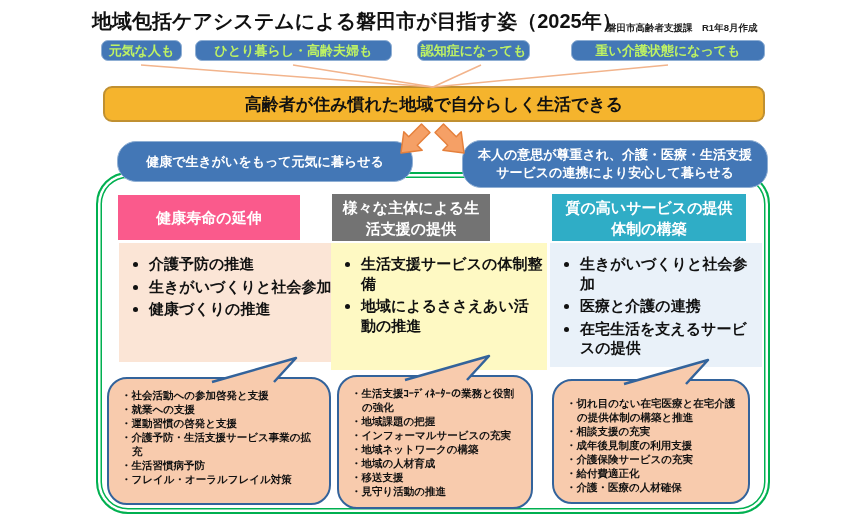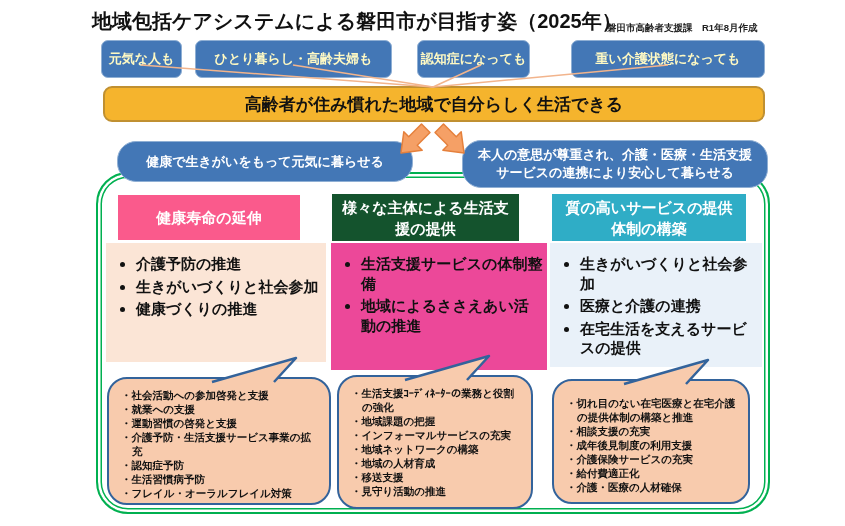--- a/index.html
+++ b/index.html
@@ -3,22 +3,22 @@
 <meta charset="utf-8">
 <style>
   * { margin:0; padding:0; box-sizing:border-box; }
   html,body { background:#ffffff; }
   body { font-family:"Liberation Sans","DejaVu Sans",sans-serif; }
   .canvas { position:relative; width:845px; height:526px; background:#ffffff; overflow:hidden;padding-left:16px; }
 
   .title { position:absolute; left:92px; top:8px; font-size:20px; font-weight:bold; color:#111; white-space:nowrap; }
   .credit { position:absolute; left:607px; top:22px; font-size:9.5px; font-weight:bold; color:#222; white-space:nowrap; }
 
-  .aud { position:absolute; top:40px; height:38px; background:#4377B6; border:1.5px solid #8FAFD4;
-         border-radius:7px; color:#fef9c3; font-size:13px; font-weight:bold;
+  .aud { position:absolute; top:40px; height:21px; background:#4377B6; border:1.5px solid #8FAFD4;
+         border-radius:7px; color:#bef264; font-size:13px; font-weight:bold;
          display:flex; align-items:center; justify-content:center; white-space:nowrap; }
   .aud1 { left:101px; width:81px; }
   .aud2 { left:195px; width:197px; }
   .aud3 { left:417px; width:113px; }
   .aud4 { left:571px; width:194px; }
 
   .goal { position:absolute; left:103px; top:86px; width:662px; height:36px;
           background:#F5B42D; border:2px solid #C09031; border-radius:9px;
           color:#111; font-size:17px; font-weight:bold;
           display:flex; align-items:center; justify-content:center; z-index:2; }
@@ -31,26 +31,26 @@
   .outcome1 { left:117px; top:141px; width:296px; height:41px; }
   .outcome2 { left:462px; top:140px; width:306px; height:48px; }
 
   .container { position:absolute; left:96px; top:172px; width:674px; height:342px;
                border:2px solid #00B050; border-radius:32px; background:#fff; z-index:1;
                box-shadow: inset 0 0 0 2.5px #ffffff, inset 0 0 0 4px #00B050; }
 
   .phead { position:absolute; color:#fff; font-size:15px; font-weight:bold; text-align:center;
            line-height:1.4; display:flex; align-items:center; justify-content:center; z-index:3; padding:0 6px; }
   .phead1 { left:118px; top:195px; width:182px; height:45px; background:#FA5A8C; }
-  .phead2 { left:332px; top:194px; width:187px; height:47px; background:#14532d; }
+  .phead2 { left:332px; top:194px; width:158px; height:47px; background:#737373; }
   .phead3 { left:552px; top:194px; width:194px; height:47px; background:#2FADC6; }
 
   .panel { position:absolute; z-index:3; }
-  .panel1 { left:106px; top:243px; width:220px; height:119px; background:#FBE5D6; }
-  .panel2 { left:331px; top:243px; width:216px; height:127px; background:#ec4899; }
+  .panel1 { left:119px; top:243px; width:220px; height:119px; background:#FBE5D6; }
+  .panel2 { left:331px; top:243px; width:216px; height:127px; background:#fef9c3; }
   .panel3 { left:550px; top:243px; width:212px; height:124px; background:#E9F1F9; }
   .panel ul { margin:11px 4px 0 6px; padding-left:24px; list-style:disc; }
   .panel li { font-size:15px; font-weight:bold; color:#111; line-height:1.3; margin-bottom:3px; }
 
   .bubble { position:absolute; background:#F8CBAD; border:2.5px solid #33639B; border-radius:20px; z-index:4; }
   .bubble1 { left:107px; top:377px; width:224px; height:128px; }
   .bubble2 { left:337px; top:375px; width:196px; height:134px; }
   .bubble3 { left:552px; top:379px; width:198px; height:125px; }
   .bubble .body { padding:9px 8px 4px 12px; }
   .bubble3 .body { padding-top:15px; }
@@ -125,21 +125,20 @@
 
   <div class="bubble bubble1">
     <svg class="tail" width="140" height="30" viewBox="0 0 140 30">
       <path d="M28,27 L112,3 L90,27" fill="#F8CBAD" stroke="#33639B" stroke-width="2.5" stroke-linejoin="round"></path>
     </svg>
     <div class="body">
       <div class="d-item">・社会活動への参加啓発と支援</div>
       <div class="d-item">・就業への支援</div>
       <div class="d-item">・運動習慣の啓発と支援</div>
       <div class="d-item">・介護予防・生活支援サービス事業の拡充</div>
-      <div class="d-item">・認知症予防</div>
       <div class="d-item">・生活習慣病予防</div>
       <div class="d-item">・フレイル・オーラルフレイル対策</div>
     </div>
   </div>
 
   <div class="bubble bubble2">
     <svg class="tail" width="140" height="30" viewBox="0 0 140 30">
       <path d="M28,27 L112,3 L90,27" fill="#F8CBAD" stroke="#33639B" stroke-width="2.5" stroke-linejoin="round"></path>
     </svg>
     <div class="body">

